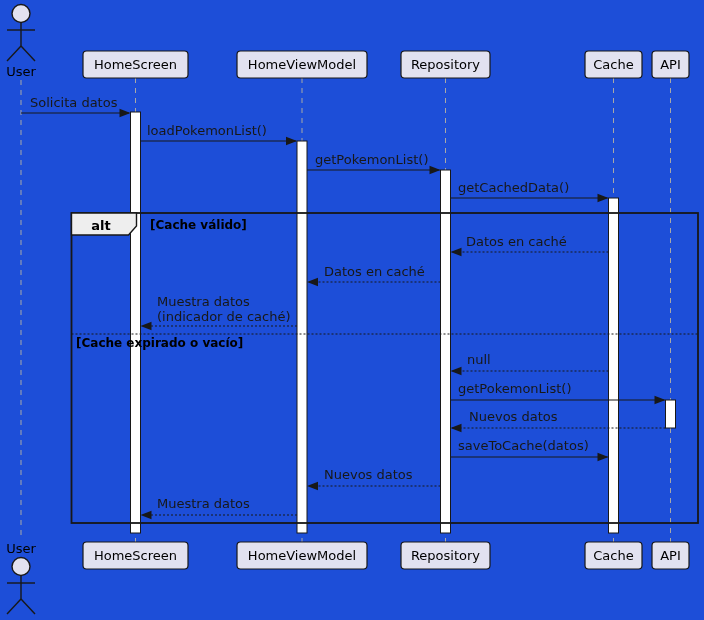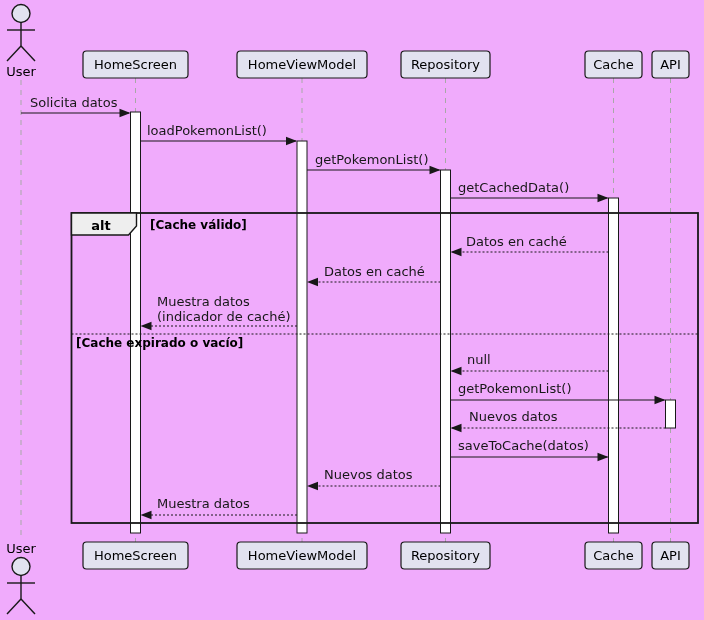--- a/index.html
+++ b/index.html
@@ -1,16 +1,16 @@
 <!DOCTYPE html>
 <html><head>
 <meta charset="utf-8">
 <style>
   html,body { margin:0; padding:0; background:#ffffff; }
-  .stage { width:704px; height:620px; position:relative; background:#f0abfc; }
+  .stage { width:704px; height:620px; position:relative; background:#1d4ed8; }
   svg { display:block; }
   text { font-family:"DejaVu Sans","Liberation Sans",sans-serif; }
   .msg   { font-size:13px; fill:#181818; }
   .plabel{ font-size:13px; fill:#000000; }
   .alabel{ font-size:13px; fill:#000000; }
   .guard { font-size:12px; font-weight:bold; fill:#000000; }
   .op    { font-size:13px; font-weight:bold; fill:#000000; }
   .solid { stroke:#181818; stroke-width:1.2; fill:none; }
   .dash  { stroke:#181818; stroke-width:1;   fill:none; stroke-dasharray:2,2; }
   .life  { stroke:#A8A8A8; stroke-width:1;   fill:none; stroke-dasharray:5,5; }

